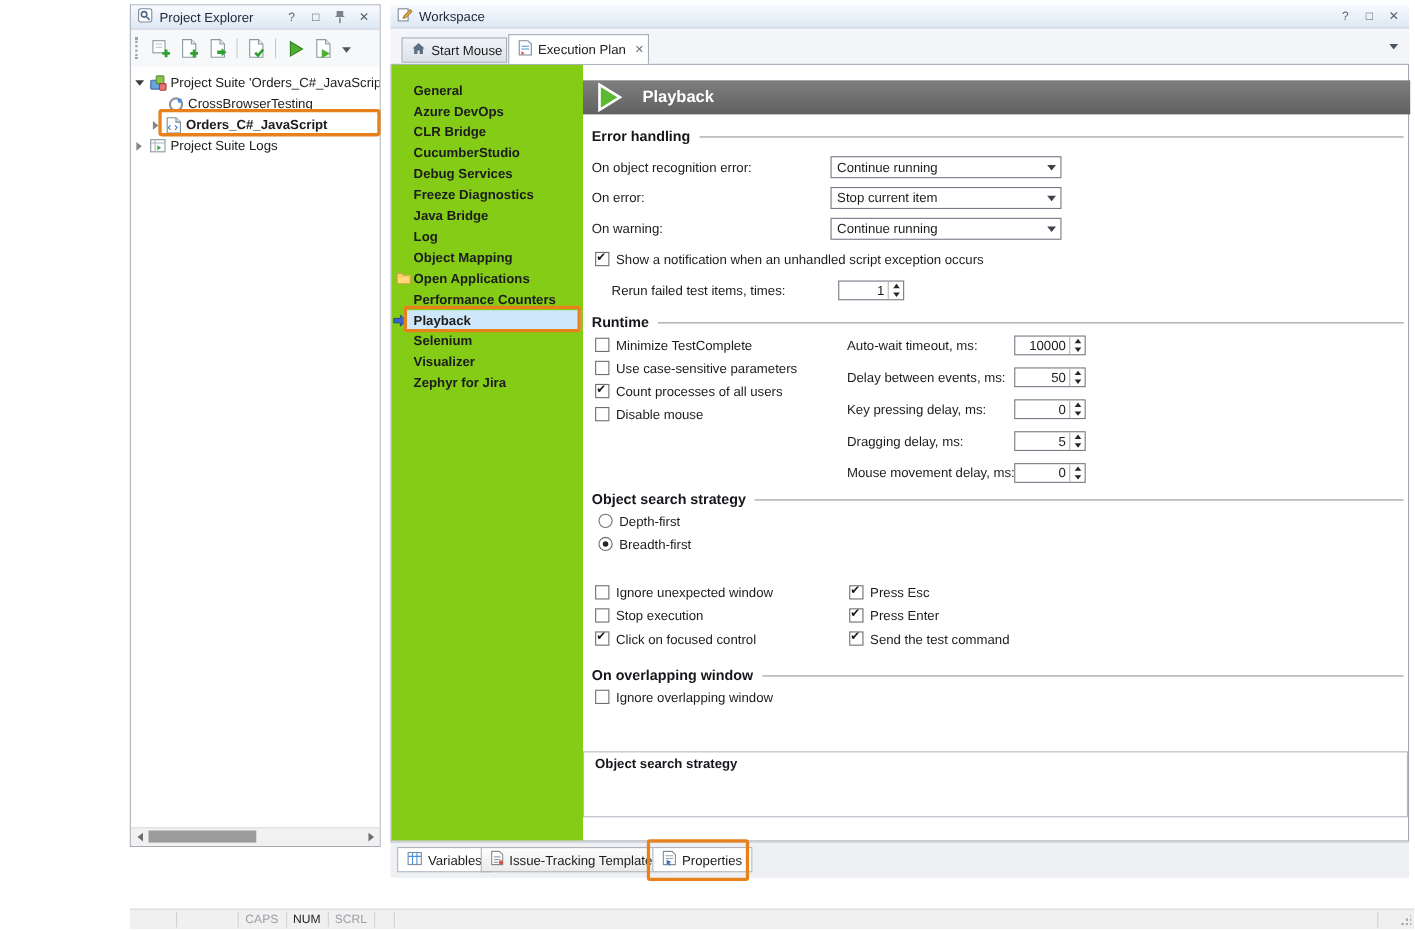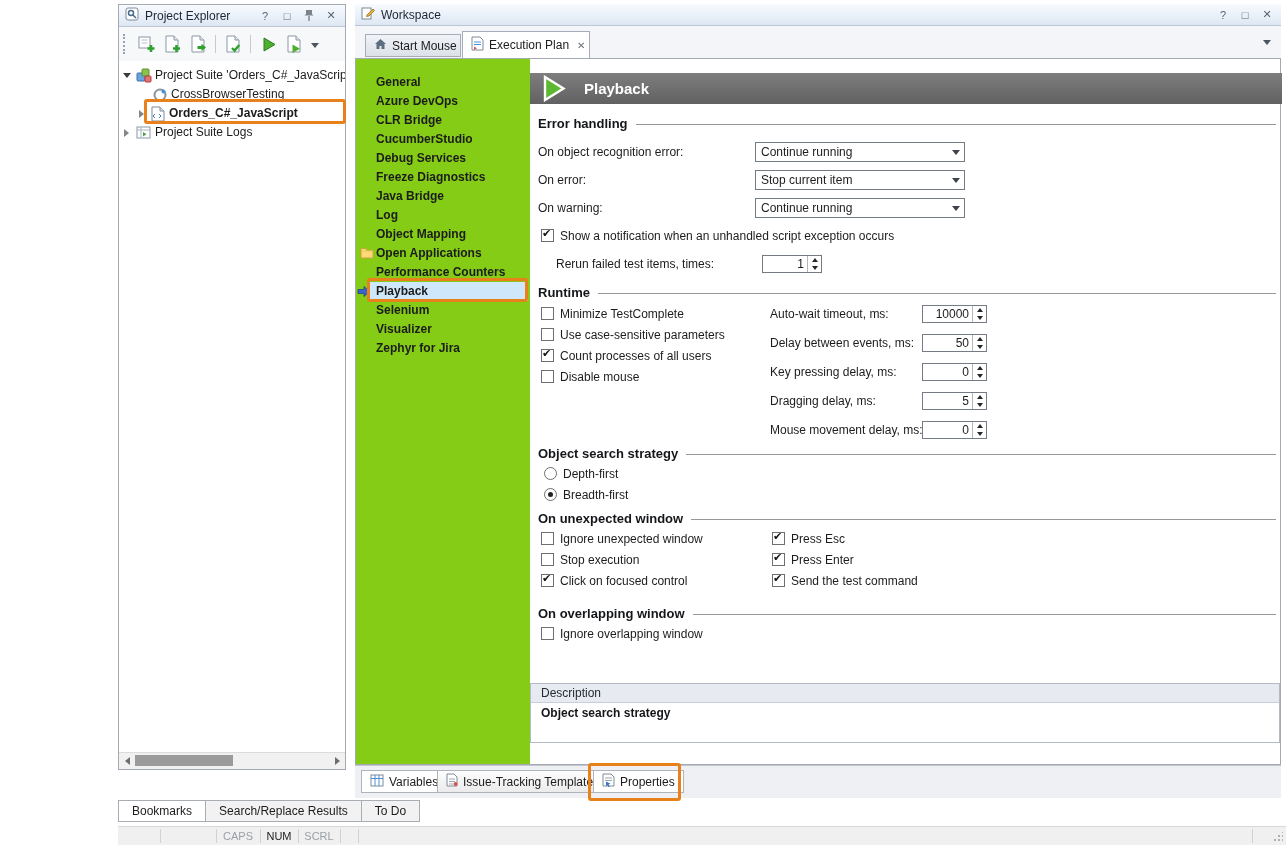--- a/index.html
+++ b/index.html
@@ -402,44 +402,40 @@
         </span>
 
         <div class="gtitle" style="top:386px;">
             <span>Object search strategy</span>
           </div>
         <span class="radio" style="left:14px;top:408px;"></span>
         <span class="lbl" style="left:33px;top:405px;">Depth-first</span>
         <span class="radio checked" style="left:14px;top:429px;"></span>
         <span class="lbl" style="left:33px;top:426px;">Breadth-first</span>
 
-        <div class="gtitle" style="top:451px;">
-            <span>On unexpected window</span>
-          </div>
         <span class="cb" style="left:11px;top:473px;"></span>
         <span class="lbl" style="left:30px;top:470px;">Ignore unexpected window</span>
         <span class="cb" style="left:11px;top:494px;"></span>
         <span class="lbl" style="left:30px;top:491px;">Stop execution</span>
         <span class="cb checked" style="left:11px;top:515px;"></span>
         <span class="lbl" style="left:30px;top:512px;">Click on focused control</span>
         <span class="cb checked" style="left:242px;top:473px;"></span>
         <span class="lbl" style="left:261px;top:470px;">Press Esc</span>
         <span class="cb checked" style="left:242px;top:494px;"></span>
         <span class="lbl" style="left:261px;top:491px;">Press Enter</span>
         <span class="cb checked" style="left:242px;top:515px;"></span>
         <span class="lbl" style="left:261px;top:512px;">Send the test command</span>
 
         <div class="gtitle" style="top:546px;">
             <span>On overlapping window</span>
           </div>
         <span class="cb" style="left:11px;top:568px;"></span>
         <span class="lbl" style="left:30px;top:565px;">Ignore overlapping window</span>
 
         <div class="desc" style="left:0;top:624px;width:750px;height:60px;">
-          <div class="dh">Description</div>
           <div class="db">
             <div class="dt">Object search strategy</div>
           </div>
         </div>
       </div>
     </div>
 
     <div class="ws-bottomtabs">
       <div class="btab" style="left:6px;background:#fff;">
         <span><svg width="14" height="13" viewBox="0 0 14 13">
@@ -460,25 +456,20 @@
         <span><svg width="13" height="14" viewBox="0 0 13 14">
               <path d="M1 1h8l3 3v9H1z" fill="#fff" stroke="#7d8a97"></path>
               <path d="M3 5h7M3 7.5h7" stroke="#9aa5b0"></path>
               <path d="M4 8.5l4.5 2.2-1.9.7 1 2.1-1.2.6-1-2.1-1.4 1.2z" fill="#3a6fd0"></path>
             </svg></span>
         <span>Properties</span>
       </div>
     </div>
   </section>
 
-  <div class="panel-tabs">
-    <div class="ptab active">Bookmarks</div>
-    <div class="ptab">Search/Replace Results</div>
-    <div class="ptab">To Do</div>
-  </div>
 
   <div class="statusbar">
     <span class="ssep" style="left:42px;"></span>
     <span class="ssep" style="left:98px;"></span>
     <span class="ssep" style="left:142px;"></span>
     <span class="ssep" style="left:180px;"></span>
     <span class="ssep" style="left:222px;"></span>
     <span class="ssep" style="left:240px;"></span>
     <span class="ssep" style="left:1134px;"></span>
     <span class="scell dim" style="left:98px;width:44px;">CAPS</span>

